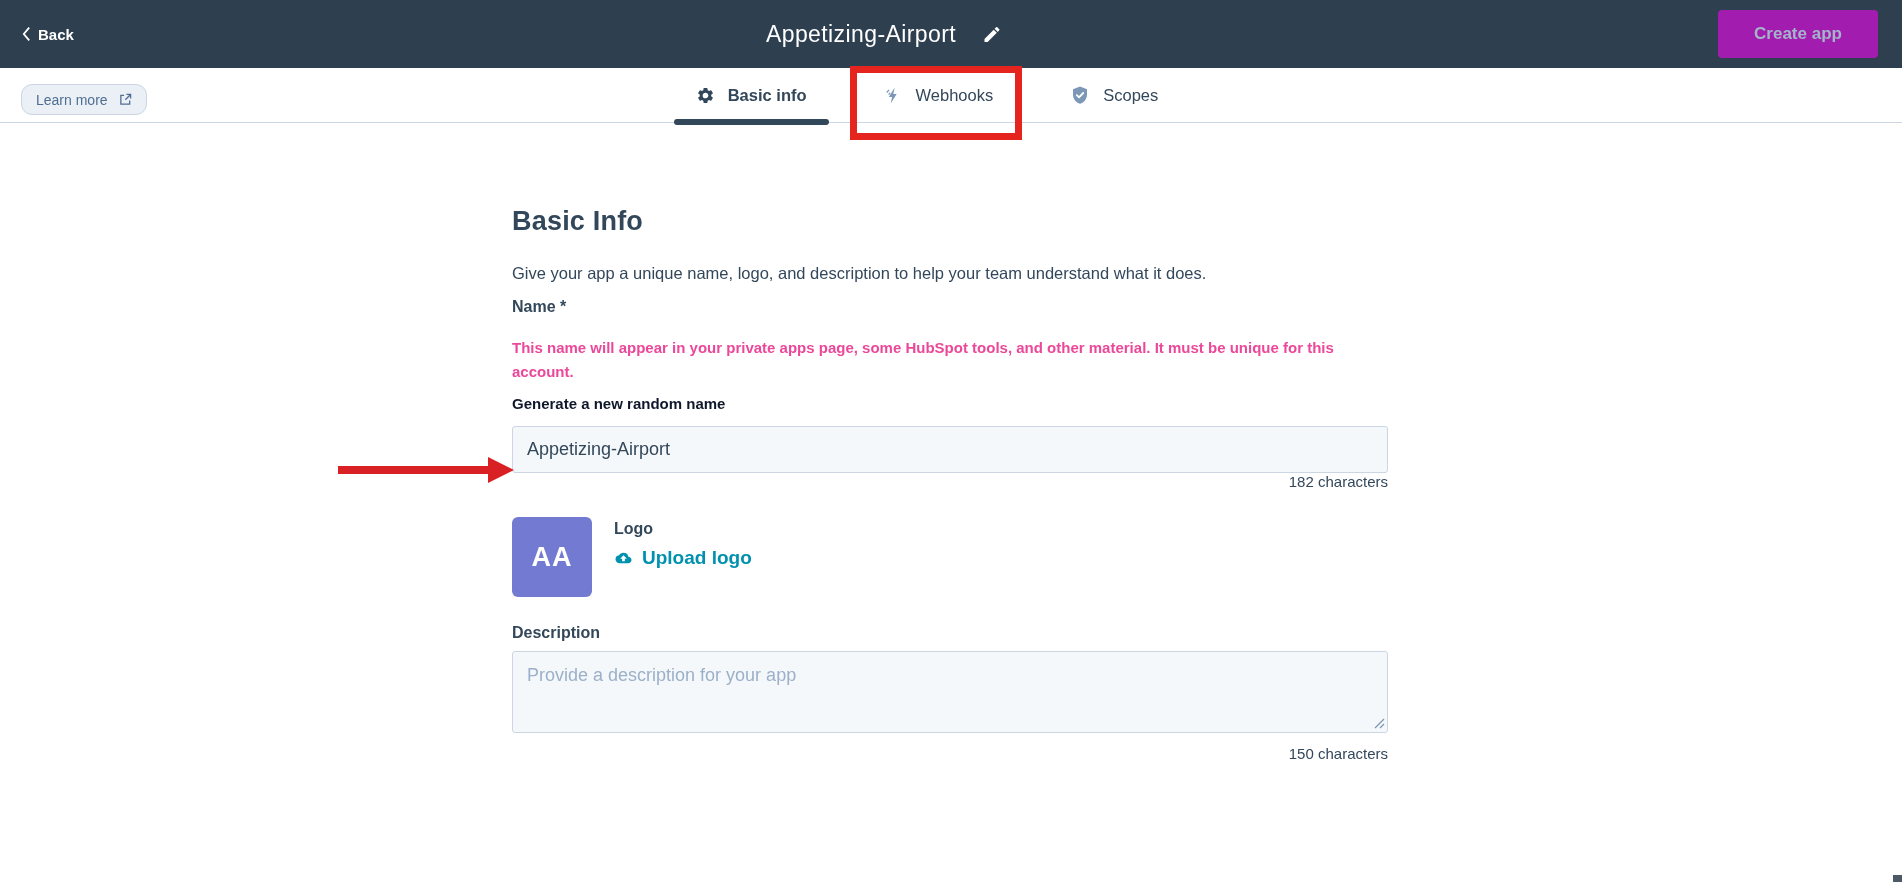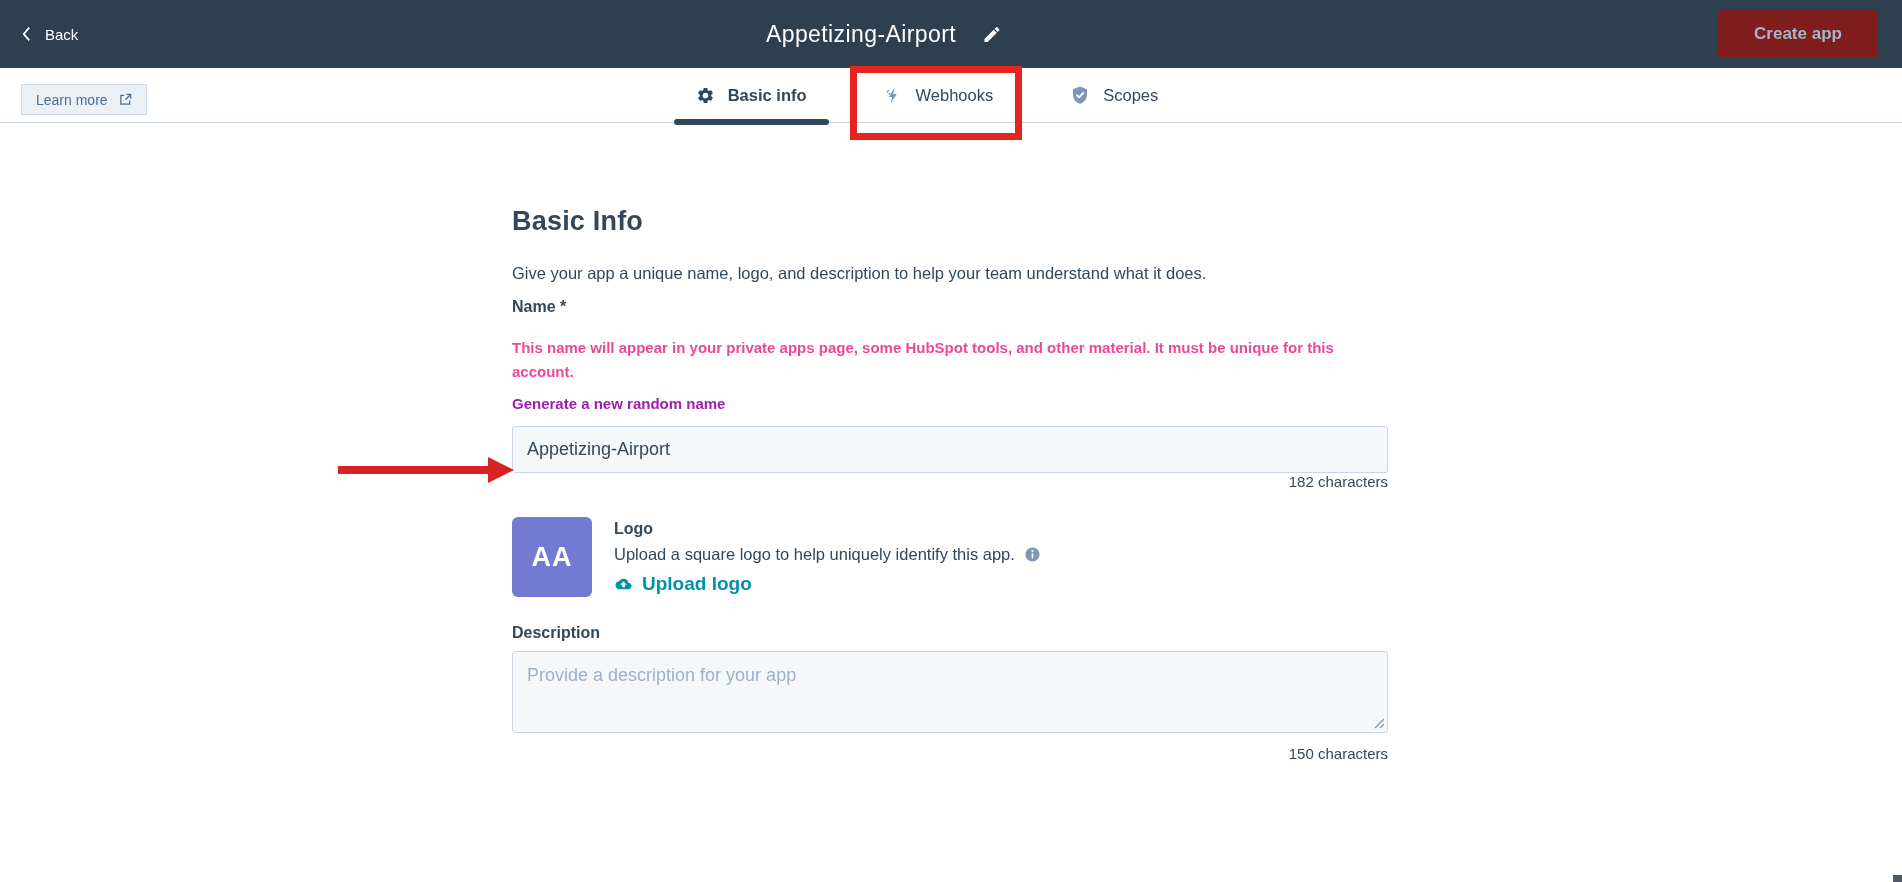--- a/index.html
+++ b/index.html
@@ -2,54 +2,54 @@
 <html><head>
 <meta charset="utf-8">
 <style>
   * { margin:0; padding:0; box-sizing:border-box; }
   html,body { width:1902px; height:882px; overflow:hidden; background:#fff;
               font-family:"Liberation Sans", sans-serif; color:#33475b; }
 
   
   .header { position:absolute; top:0; left:0; width:1902px; height:68px; background:#2e3f50; }
   .back { position:absolute; left:22px; top:50%; transform:translateY(-50%);
-          display:flex; align-items:center; gap:14px; color:#fff; font-size:15px;
-          font-weight:normal; cursor:pointer; }
+          display:flex; align-items:center; gap:7px; color:#fff; font-size:15px;
+          font-weight:bold; cursor:pointer; }
   .title-wrap { position:absolute; left:884px; top:50%; transform:translate(-50%,-50%);
                 display:flex; align-items:center; gap:26px; }
   .app-title { color:#fff; font-size:23px; font-weight:400; letter-spacing:.4px; }
   .edit-pencil { cursor:pointer; display:flex; }
   .create-app { position:absolute; right:24px; top:10px; width:160px; height:48px;
-                background:#7f1d1d; color:#a4b5ca; border:none; border-radius:4px;
+                background:#a21caf; color:#a4b5ca; border:none; border-radius:4px;
                 font-family:inherit; font-size:17px; font-weight:bold; cursor:default; }
 
   
   .tabbar { position:absolute; top:68px; left:0; width:1902px; height:55px;
             background:#fff; border-bottom:1px solid #cbd6e2; }
   .learn-more { position:absolute; left:21px; top:16px; height:31px; padding:0 14px;
                 display:inline-flex; align-items:center; gap:11px;
-                background:#eaf0f6; border:1px solid #cbd6e2; border-radius:1px;
+                background:#eaf0f6; border:1px solid #cbd6e2; border-radius:11px;
                 color:#506e91; font-family:inherit; font-size:14px; cursor:pointer; }
   .tabs { position:absolute; left:0; top:0; width:100%; height:100%;
           display:flex; justify-content:center; align-items:center; gap:21px;
           transform:translateX(-24px); }
   .tab { position:relative; height:100%; padding:0 28px; display:flex; align-items:center;
          gap:13px; font-size:16.5px; color:#33475b; cursor:pointer; }
   .tab.active { font-weight:bold; }
   .tab.active::after { content:""; position:absolute; left:6px; right:6px; bottom:-3px;
                        height:6px; background:#33475b; border-radius:3px; }
 
   
   .content { position:absolute; left:512px; top:123px; width:876px; }
   .h1 { margin-top:83px; font-size:27px; font-weight:bold; letter-spacing:.2px; }
   .sub { margin-top:27px; font-size:16.5px; }
   .field-label { margin-top:15px; font-size:16px; font-weight:bold; }
   .help { margin-top:20px; font-size:15px; line-height:1.6; font-weight:600; color:#ec4899; }
   .gen-link { display:inline-block; margin-top:11px; font-size:15px; font-weight:bold;
-              color:#a21caf; cursor:pointer; }
+              color:#0f172a; cursor:pointer; }
   .name-input { display:block; margin-top:13px; width:876px; height:47px;
                 background:#f5f8fa; border:1px solid #cbd6e2; border-radius:3px;
                 padding:0 14px; font-family:inherit; font-size:18px; color:#33475b; }
   .char-count { margin-top:0; text-align:right; font-size:15px; color:#33475b; }
 
   .logo-row { margin-top:27px; display:flex; gap:22px; }
   .avatar { width:80px; height:80px; background:#737ad1; border-radius:6px;
             display:flex; align-items:center; justify-content:center;
             color:#fff; font-size:27px; font-weight:bold; letter-spacing:1px; }
   .logo-col { padding-top:3px; }
@@ -148,30 +148,20 @@
   <div class="field-label">Name *</div>
   <div class="help">This name will appear in your private apps page, some HubSpot tools, and other material. It must be unique for this account.</div>
   <span class="gen-link">Generate a new random name</span>
   <input class="name-input" type="text" value="Appetizing-Airport" style="">
   <div class="char-count">182 characters</div>
 
   <div class="logo-row">
     <div class="avatar">AA</div>
     <div class="logo-col">
       <div class="logo-label">Logo</div>
-      <div class="logo-help">
-        <span>Upload a square logo to help uniquely identify this app.</span>
-        <span>
-          <svg viewBox="0 0 24 24" width="17" height="17">
-              <circle cx="12" cy="12" r="10" fill="#7c98b6"></circle>
-              <rect x="10.8" y="10.2" width="2.4" height="7.2" rx="1.2" fill="#fff"></rect>
-              <circle cx="12" cy="7.2" r="1.5" fill="#fff"></circle>
-            </svg>
-        </span>
-      </div>
       <span class="upload-link">
         <span>
           <svg viewBox="0 0 24 24" width="19" height="16">
               <path fill="#0091ae" d="M19.35 10.04A7.49 7.49 0 0 0 12 4C9.11 4 6.6 5.64 5.35 8.04A5.994 5.994 0 0 0 0 14c0 3.31 2.69 6 6 6h13c2.76 0 5-2.24 5-5 0-2.64-2.05-4.78-4.65-4.96zM14 13v4h-4v-4H7l5-5 5 5h-3z"></path>
             </svg>
         </span>
         <span>Upload logo</span>
       </span>
     </div>
   </div>

